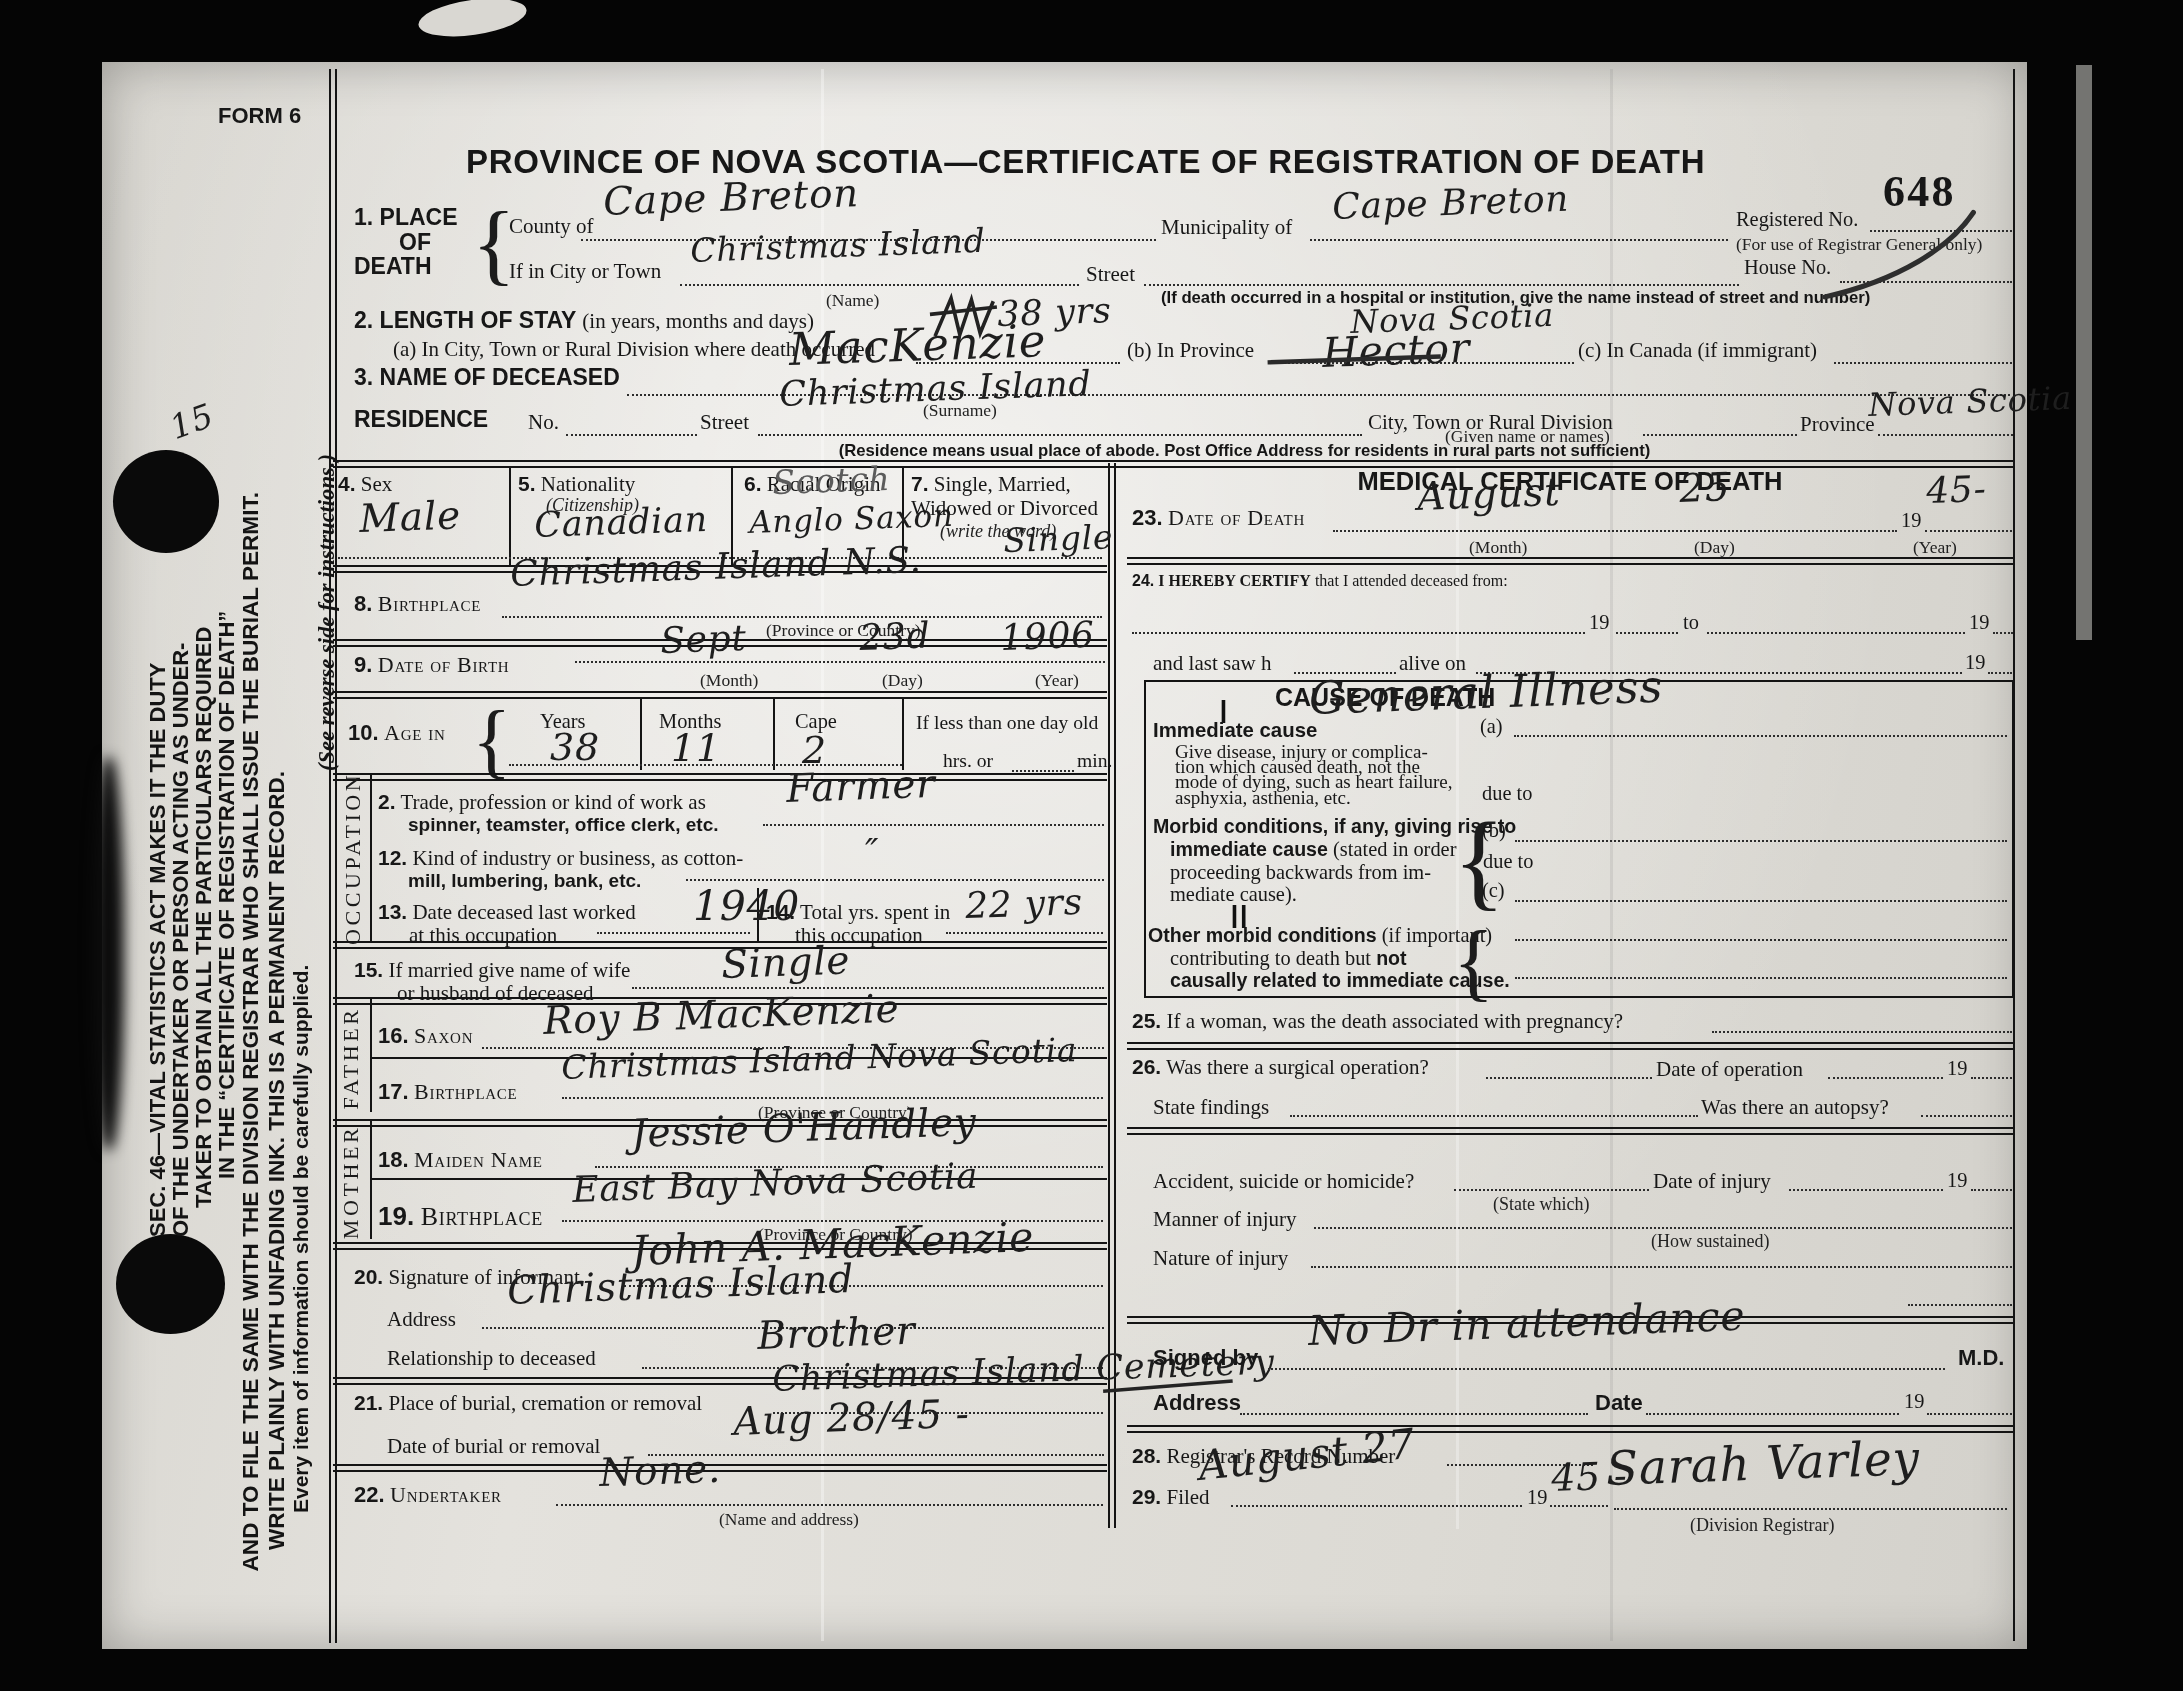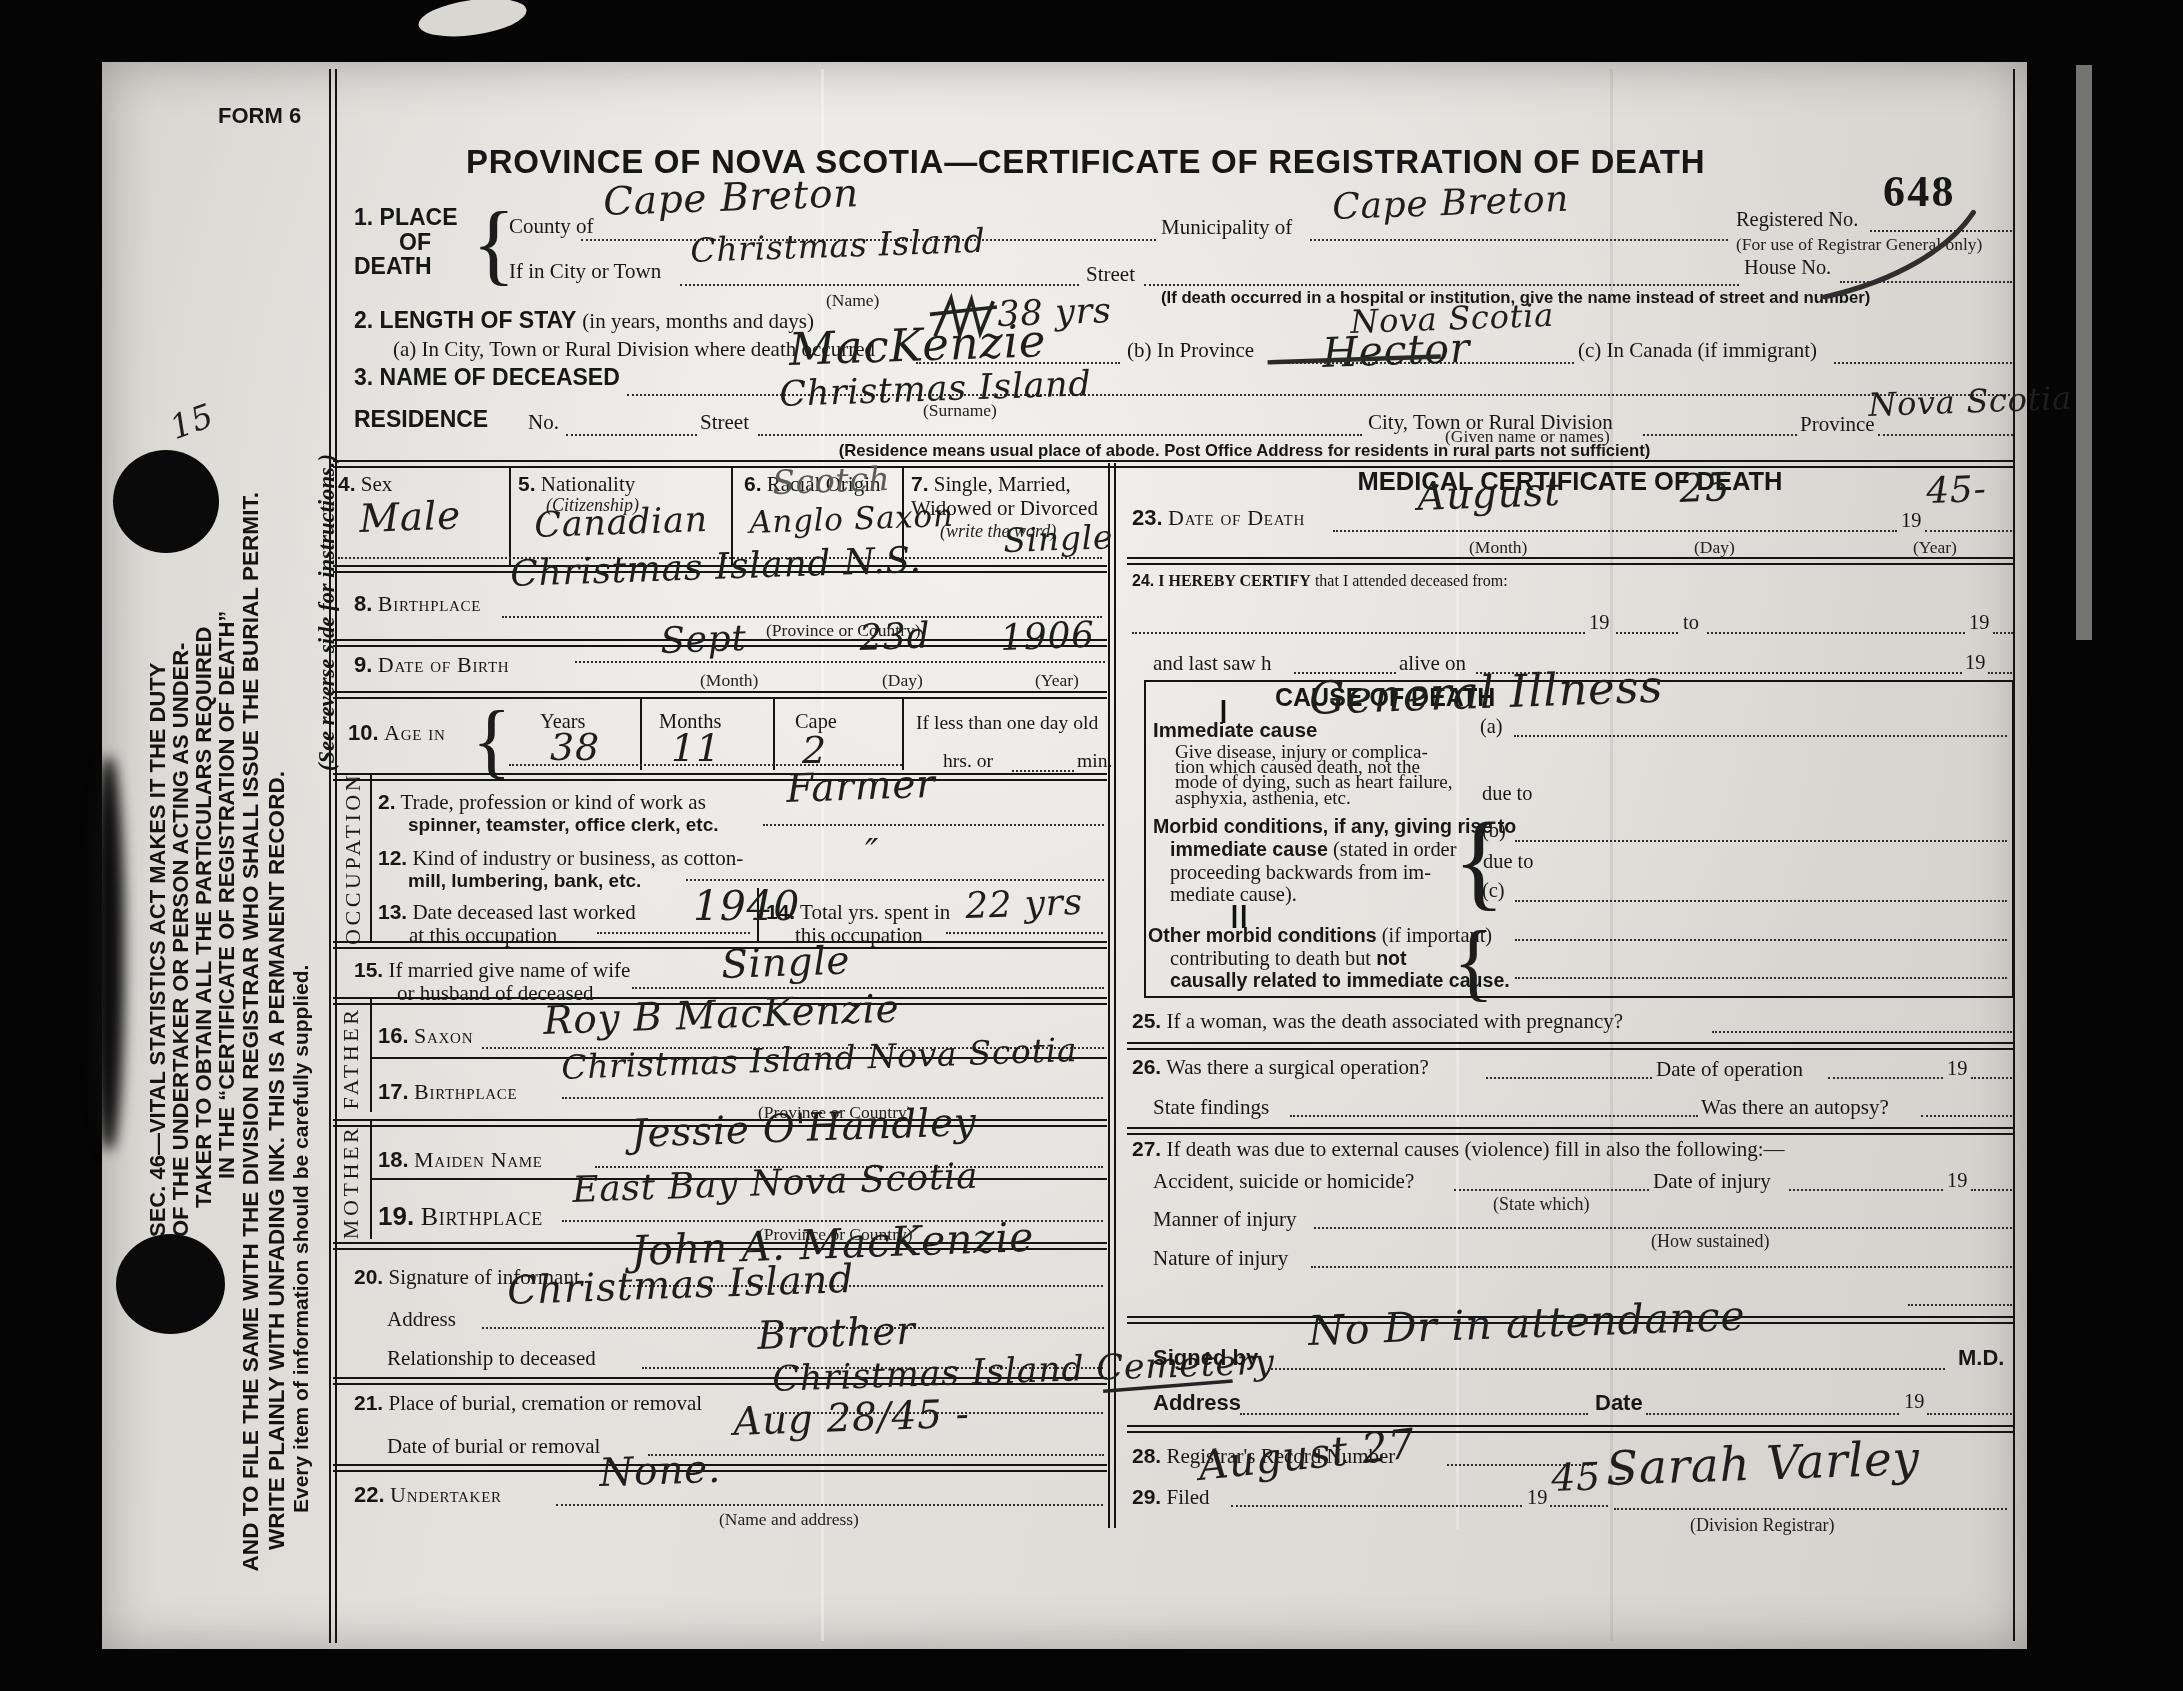--- a/index.html
+++ b/index.html
@@ -323,21 +323,20 @@
   <div class="ab p serif" style="left:1656px;top:1057px;font-size:21px">Date of operation</div>
   <i class="ab dot" style="left:1828px;top:1077px;width:115px"></i>
   <div class="ab p serif" style="left:1947px;top:1057px;font-size:20.4px">19</div>
   <i class="ab dot" style="left:1971px;top:1077px;width:41px"></i>
   <div class="ab p serif" style="left:1153px;top:1095px;font-size:21px">State findings</div>
   <i class="ab dot" style="left:1290px;top:1115px;width:408px"></i>
   <div class="ab p serif" style="left:1701px;top:1095px;font-size:21px">Was there an autopsy?</div>
   <i class="ab dot" style="left:1921px;top:1115px;width:91px"></i>
   <i class="ab hr2" style="left:1127px;top:1127px;width:886px"></i>
 
-  <div class="ab p" style="left:1132px;top:1137px;font-size:21px"><span class="sans b">27.</span> <span class="serif">If death was due to external causes (violence) fill in also the following:—</span></div>
   <div class="ab p serif" style="left:1153px;top:1169px;font-size:21px">Accident, suicide or homicide?</div>
   <i class="ab dot" style="left:1454px;top:1189px;width:195px"></i>
   <div class="ab cap" style="left:1493px;top:1194px;font-size:18px">(State which)</div>
   <div class="ab p serif" style="left:1653px;top:1169px;font-size:21px">Date of injury</div>
   <i class="ab dot" style="left:1789px;top:1189px;width:154px"></i>
   <div class="ab p serif" style="left:1947px;top:1169px;font-size:20.4px">19</div>
   <i class="ab dot" style="left:1971px;top:1189px;width:41px"></i>
   <div class="ab p serif" style="left:1153px;top:1207px;font-size:21px">Manner of injury</div>
   <i class="ab dot" style="left:1314px;top:1227px;width:698px"></i>
   <div class="ab cap" style="left:1651px;top:1231px;font-size:18px">(How sustained)</div>

